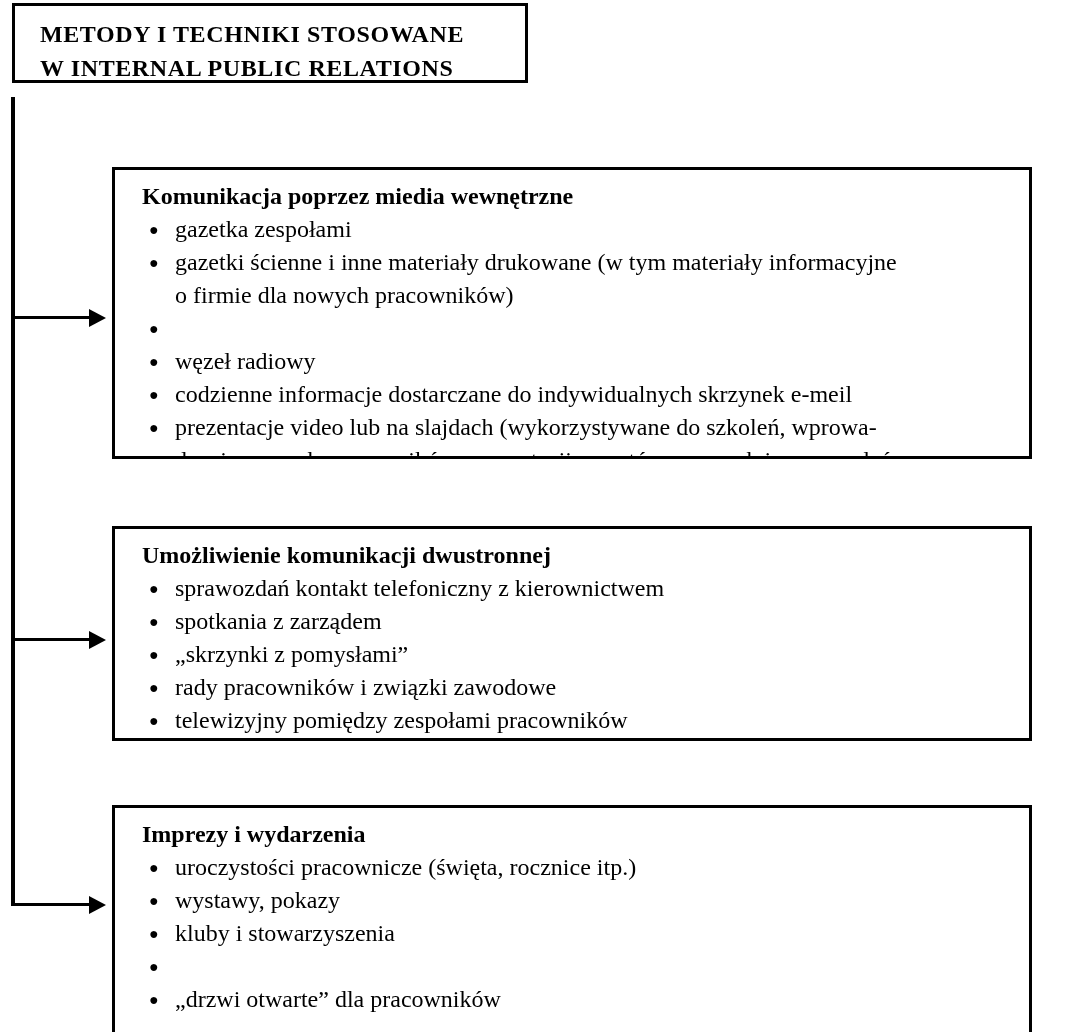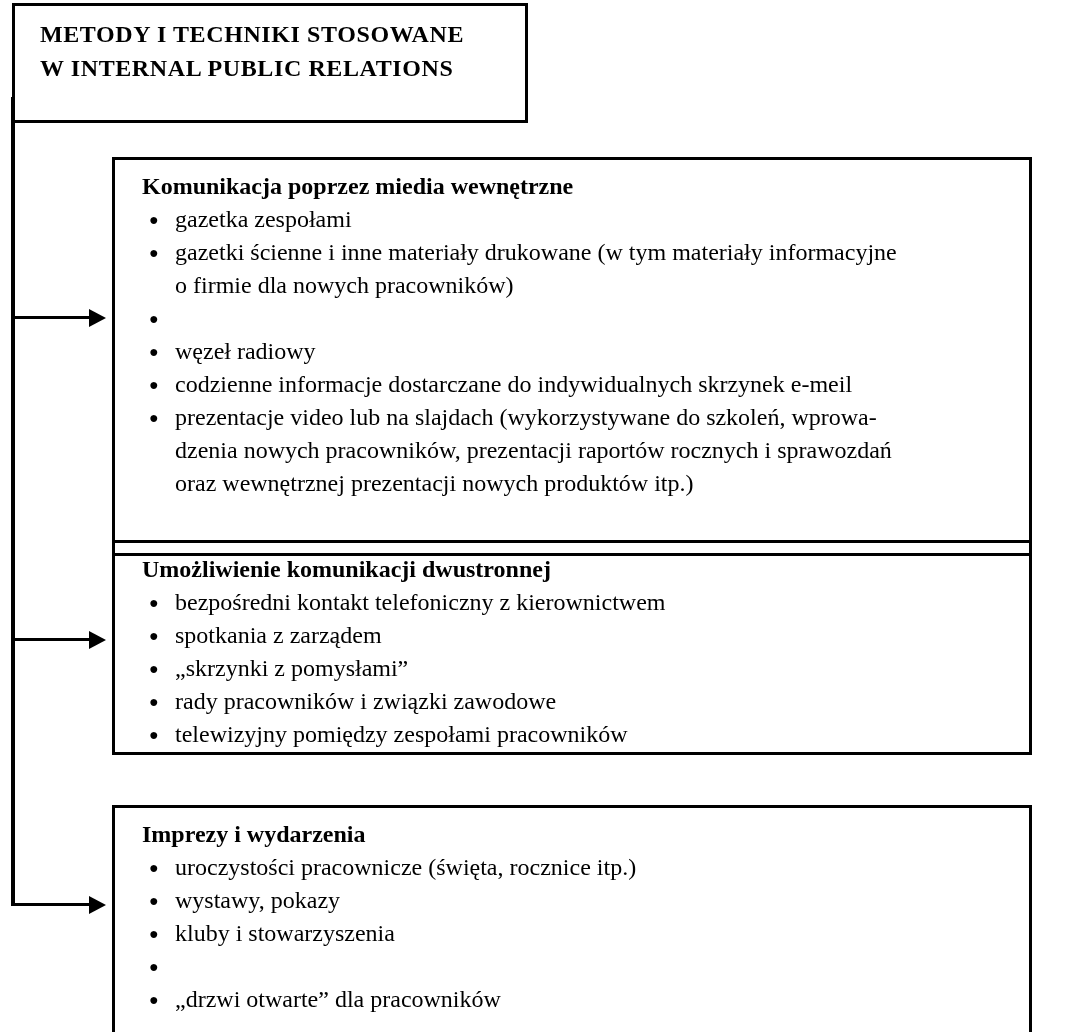--- a/index.html
+++ b/index.html
@@ -14,43 +14,43 @@
     background: #ffffff;
     color: #000000;
     font-family: "Liberation Serif", "DejaVu Serif", serif;
     overflow: hidden;
   }
   .title-box {
     position: absolute;
     left: 12px;
     top: 3px;
     width: 516px;
-    height: 120px;
+    height: 80px;
     border: 3px solid #000000;
     box-sizing: border-box;
   }
   .title-text {
     font-weight: bold;
     font-size: 24px;
     line-height: 34px;
     letter-spacing: 0.6px;
     white-space: pre-line;
     padding: 11px 0 0 25px;
   }
   .cbox {
     position: absolute;
     left: 112px;
     width: 920px;
     border: 3px solid #000000;
     box-sizing: border-box;
     padding: 10px 8px 0 27px;
     overflow: hidden;
   }
-  .cbox-1 { top: 157px; height: 399px; }
-  .cbox-2 { top: 540px; height: 215px; }
+  .cbox-1 { top: 167px; height: 292px; }
+  .cbox-2 { top: 526px; height: 215px; }
   .cbox-3 { top: 805px; height: 258px; }
   .box-heading {
     font-weight: bold;
     font-size: 24px;
     line-height: 33px;
     white-space: pre;
   }
   .row {
     display: flex;
     align-items: flex-start;
@@ -145,21 +145,21 @@
       <span class="item-text">prezentacje video lub na slajdach (wykorzystywane do szkoleń, wprowa-
 dzenia nowych pracowników, prezentacji raportów rocznych i sprawozdań
 oraz wewnętrznej prezentacji nowych produktów itp.)</span>
     </div>
   </div>
 
   <div class="cbox cbox-2">
     <div class="box-heading">Umożliwienie komunikacji dwustronnej</div>
     <div class="row">
       <span class="marker">●</span>
-      <span class="item-text">bezpośredni kontakt telefoniczny z kierownictwem</span>
+      <span class="item-text">sprawozdań kontakt telefoniczny z kierownictwem</span>
     </div>
     <div class="row">
       <span class="marker">●</span>
       <span class="item-text">spotkania z zarządem</span>
     </div>
     <div class="row">
       <span class="marker">●</span>
       <span class="item-text">„skrzynki z pomysłami”</span>
     </div>
     <div class="row">

